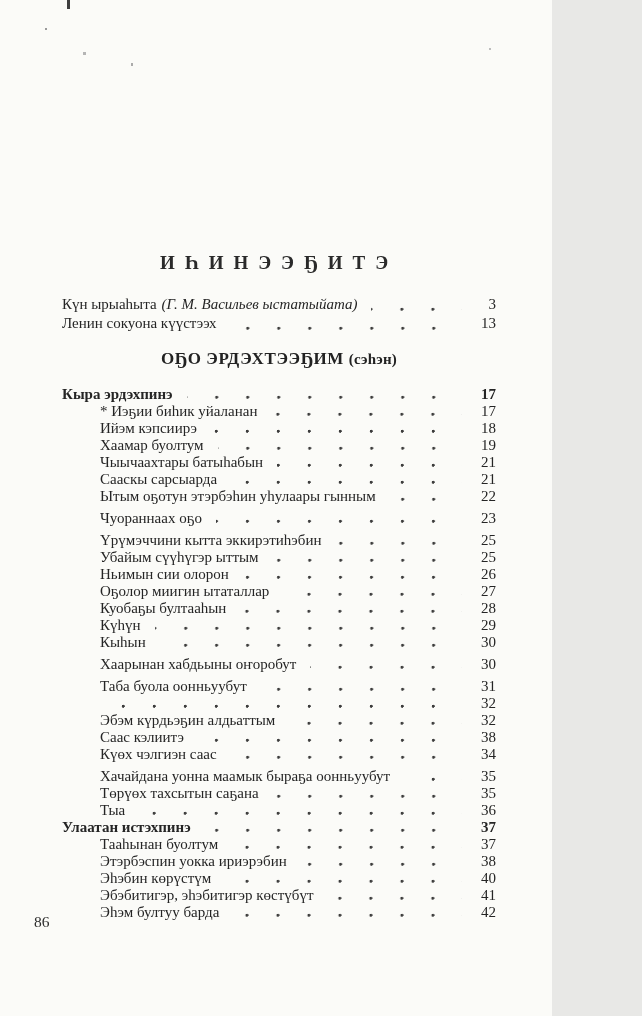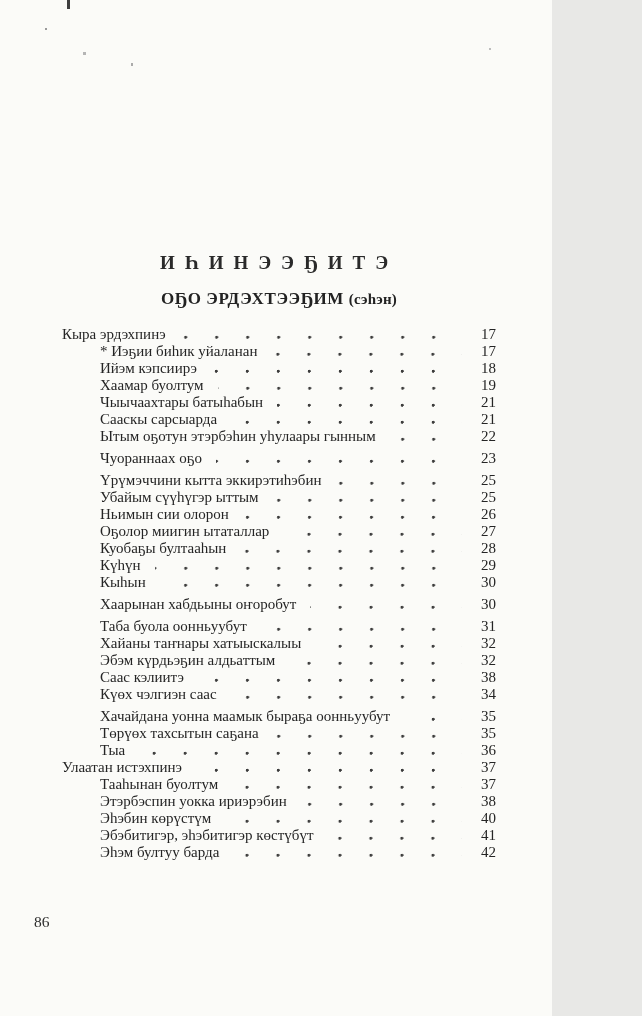--- a/index.html
+++ b/index.html
@@ -69,21 +69,21 @@
     text-align: center;
     font-size: 17px;
     font-weight: bold;
     letter-spacing: 0.6px;
     color: #222;
   }
   .section-heading .sub { font-size: 15px; letter-spacing: 0.2px; }
 
   .toc { margin-top: 17px; }
   .toc .row.level-1 { padding-left: 38px; }
-  .toc .row.bold { font-weight: normal; justify-content: center; }
+  .toc .row.bold { font-weight: bold; justify-content: center; }
   .toc .row.gap { margin-top: 5px; justify-content: center; }
 
   .folio {
     position: absolute;
     left: 34px;
     top: 913px;
     font-size: 15.5px;
     color: #2d2d2d;
   }
 </style>
@@ -93,20 +93,35 @@
 <div class="page">
 
   <div class="artifact a1"></div>
   <div class="artifact a2"></div>
   <div class="artifact a3"></div>
   <div class="artifact a4"></div>
   <div class="artifact a5"></div>
 
   <h1 class="title">ИҺИНЭЭҔИТЭ</h1>
 
+  <div class="front">
+
+      <div class="row">
+        <span class="label">Күн ырыаһыта</span>
+        <span class="note">(Г. М. Васильев ыстатыйата)</span>
+        <span class="leader"></span>
+        <span class="page-num">3</span>
+      </div>
+
+      <div class="row">
+        <span class="label">Ленин сокуона күүстээх</span>
+        <span class="leader"></span>
+        <span class="page-num">13</span>
+      </div>
+    </div>
 
   <h2 class="section-heading"><span>ОҔО ЭРДЭХТЭЭҔИМ</span> <span class="sub">(сэһэн)</span></h2>
 
   <div class="toc">
 
       <div class="row level-0 bold">
         <span class="label">Кыра эрдэхпинэ</span>
         <span class="leader"></span>
         <span class="page-num">17</span>
       </div>
@@ -201,21 +216,20 @@
         <span class="page-num">30</span>
       </div>
 
       <div class="row level-1 gap">
         <span class="label">Таба буола оонньуубут</span>
         <span class="leader"></span>
         <span class="page-num">31</span>
       </div>
 
       <div class="row level-1">
-        <span class="label">Хайаны таҥнары хатыыскалыы</span>
         <span class="leader"></span>
         <span class="page-num">32</span>
       </div>
 
       <div class="row level-1">
         <span class="label">Эбэм күрдьэҕин алдьаттым</span>
         <span class="leader"></span>
         <span class="page-num">32</span>
       </div>
 

